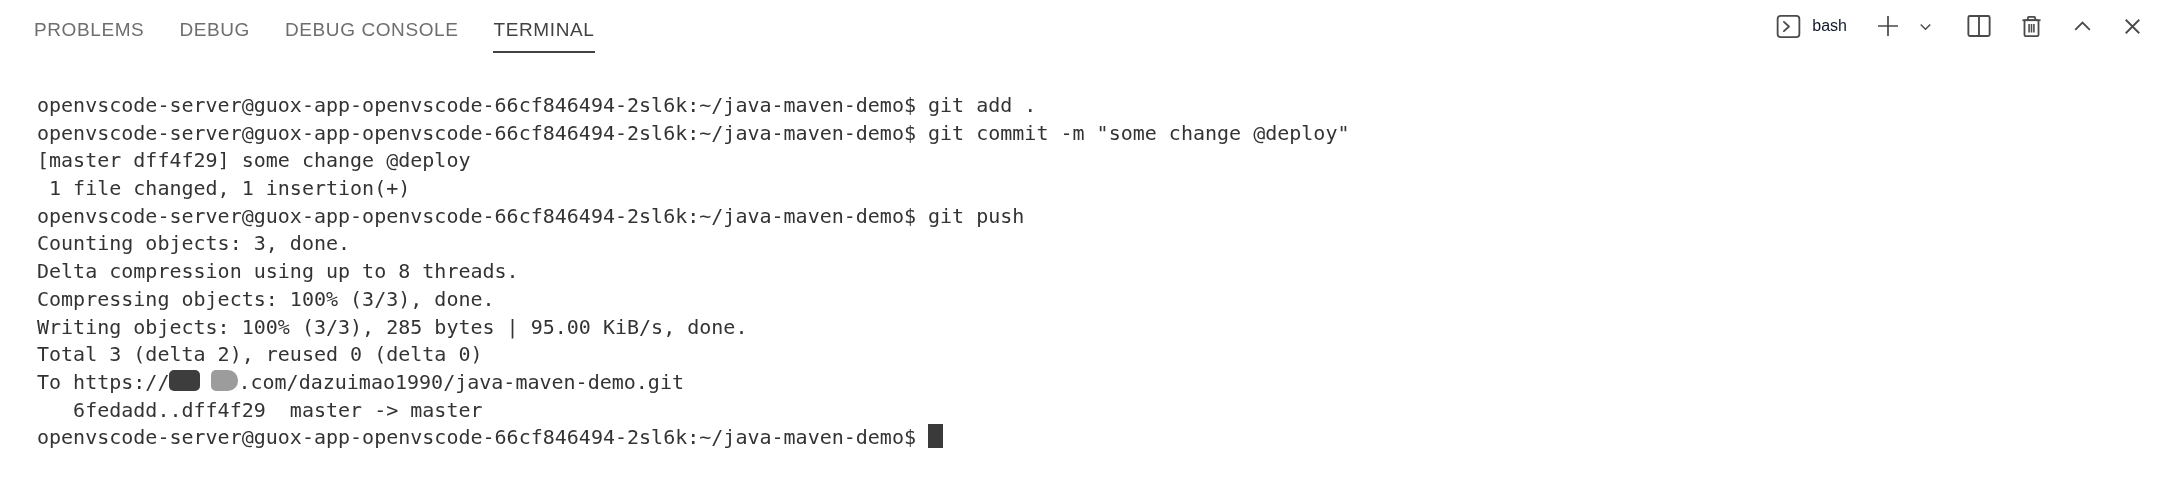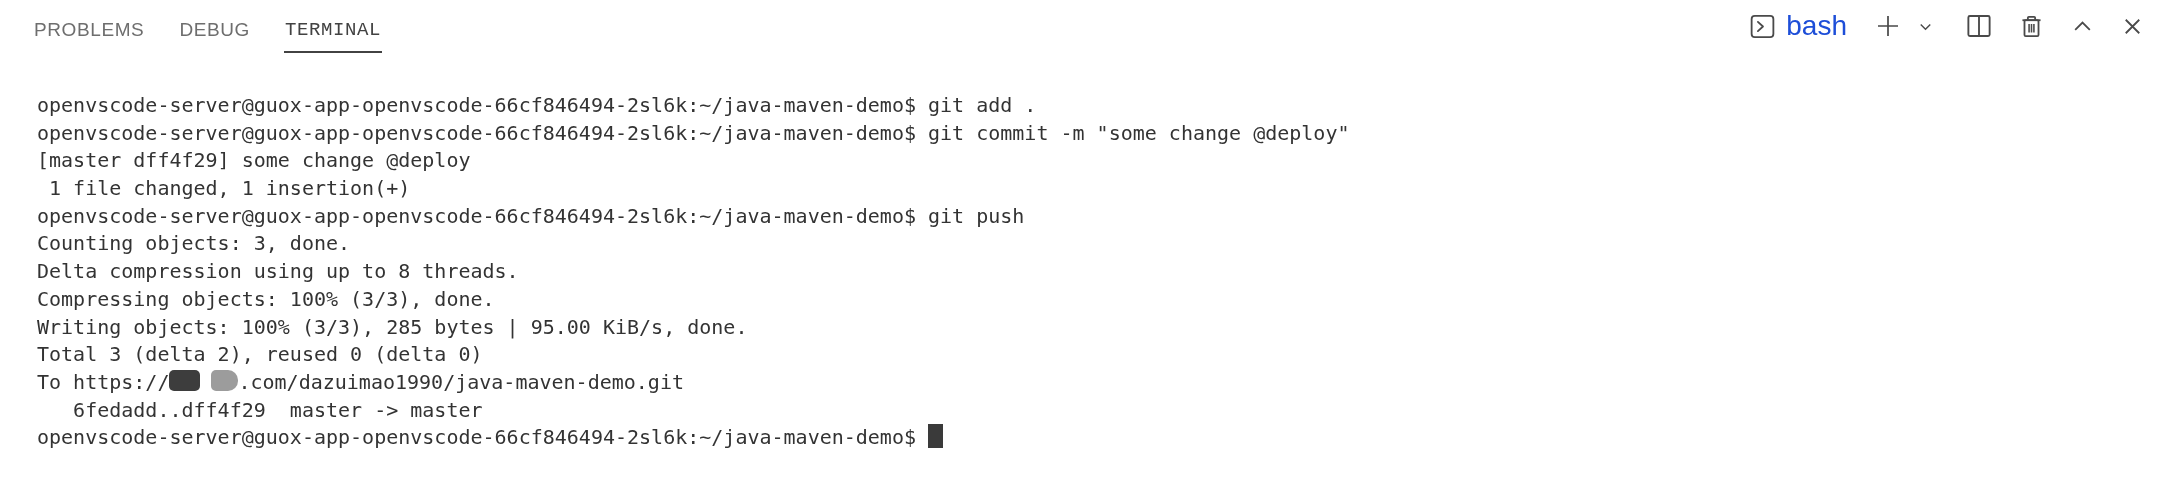--- a/index.html
+++ b/index.html
@@ -48,21 +48,20 @@
     letter-spacing: 0.6px;
     color: var(--tab-inactive);
     cursor: pointer;
     padding: 2px 1px 9px 1px;
     border-bottom: 2px solid transparent;
     line-height: 1.2;
   }
   .tab.active {
     color: var(--tab-active);
     border-bottom-color: var(--tab-active);
-    font-family: Liberation Mono, monospace;
   }
   
   .actions {
     display: flex;
     align-items: center;
     gap: 19px;
     padding-bottom: 6px;
   }
   .actions svg { display: block; stroke: var(--icon); fill: none; }
   .icon-btn {
@@ -75,22 +74,22 @@
     justify-content: center;
   }
   .shell-picker {
     display: flex;
     align-items: center;
     gap: 9px;
     cursor: pointer;
     margin-right: 4px;
   }
   .shell-label {
-    font-size: 28px;
-    color: #1d4ed8;
+    font-size: 16px;
+    color: #0f172a;
     line-height: 1;
   }
   .dropdown-group { display: flex; align-items: center; gap: 8px; margin-right: 6px; }
   
   .terminal {
     font-family: "DejaVu Sans Mono", "Liberation Mono", monospace;
     font-size: 20px;
     line-height: 27.7px;
     color: var(--terminal-text);
     padding: 34px 20px 0 37px;
@@ -116,20 +115,21 @@
 </style>
 </head>
 <body>
 
 <div class="screen">
 
   <div class="panel-header">
     <nav class="tabs">
         <button class="tab">PROBLEMS</button>
         <button class="tab">DEBUG</button>
+        <button class="tab">DEBUG CONSOLE</button>
         <button class="tab active">TERMINAL</button>
       </nav>
 
     <div class="actions">
       <div class="shell-picker">
         <span>
           <svg width="29" height="29" viewBox="0 0 24 24" stroke-width="1.5">
             <rect x="3" y="3.2" width="18" height="17.6" rx="2.6"></rect>
             <path d="M8.2 8.2 L12.4 12 L8.2 15.8" stroke-linecap="round" stroke-linejoin="round"></path>
           </svg>

